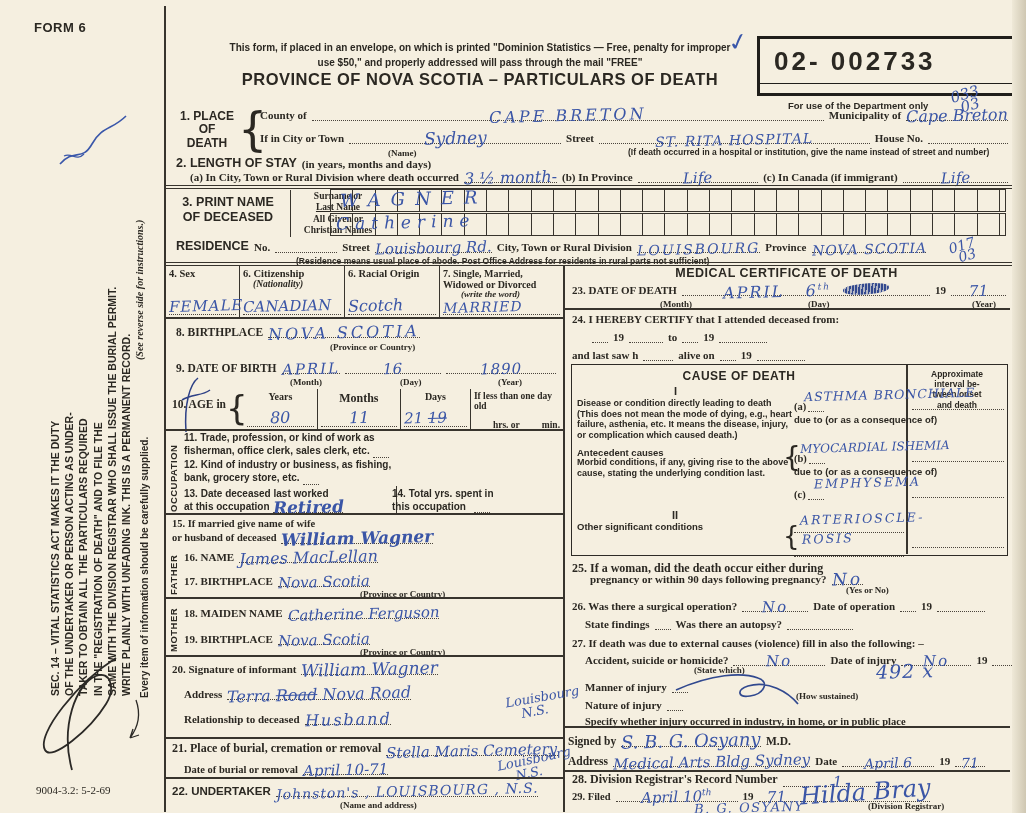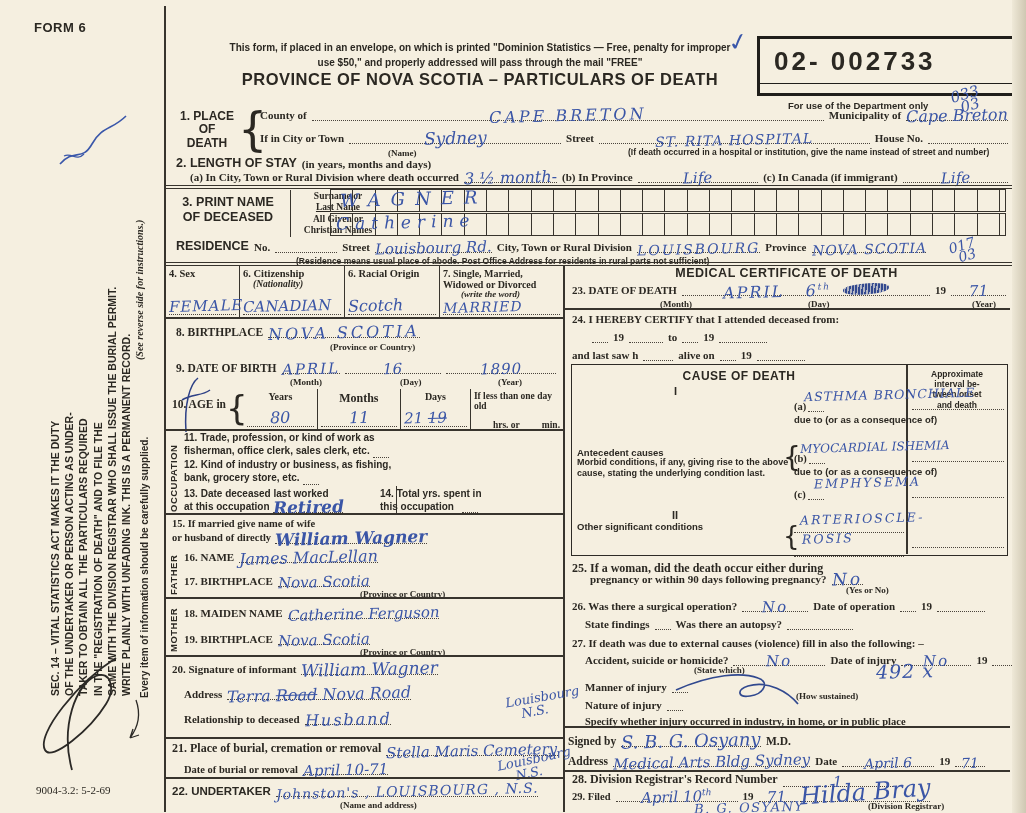--- a/index.html
+++ b/index.html
@@ -277,33 +277,33 @@
   <div class="abs sans b" style="left:184px;top:487px;width:208px;font-size:10px;line-height:1.3">
     <div>13. Date deceased last worked</div>
     <div class="row" style="gap:3px">
         <span>at this occupation</span>
         <span class="fill">
           <span class="hw" style="font-size:17px">Retired</span>
         </span>
       </div>
   </div>
   <div class="vline" style="left:396px;top:486px;height:27px;width:1px"></div>
-  <div class="abs sans b" style="left:380px;top:487px;width:155px;font-size:10px;line-height:1.3">
+  <div class="abs sans b" style="left:392px;top:487px;width:155px;font-size:10px;line-height:1.3">
     <div>14. Total yrs. spent in</div>
     <div class="row" style="gap:8px">
         <span>this occupation</span>
         <span class="fill"></span>
       </div>
   </div>
   <div class="hline" style="left:166px;top:513px;width:397px;height:1.5px"></div>
 
   <div class="abs ser" style="left:172px;top:517px;width:391px;font-size:10.5px;line-height:1.3">
     <div>15. If married give name of wife</div>
     <div class="row" style="gap:4px">
-        <span>or husband of directly</span>
+        <span>or husband of deceased</span>
         <span class="fill">
           <span class="hw" style="font-size:17px">William Wagner</span>
         </span>
       </div>
   </div>
   <div class="hline" style="left:166px;top:543px;width:397px"></div>
 
   <div class="abs vtext sans b" style="left:168px;top:548px;height:47px;font-size:9.5px;letter-spacing:.5px">FATHER</div>
   <div class="abs row" style="left:184px;top:550px;width:375px">
     <span class="ser">16. NAME</span>
@@ -426,20 +426,21 @@
 
   <div class="abs" style="left:571px;top:364px;width:437px;height:192px;border:1.5px solid #2e2b26">
     <div class="vline" style="left:334px;top:0;height:189px;width:1.5px"></div>
     <div class="abs sans b" style="left:336px;top:4px;width:98px;text-align:center;font-size:8.5px;line-height:1.2;white-space:pre-line">Approximate
 interval be-
 tween onset
 and death</div>
     <div class="hline" style="left:334px;top:48px;width:103px"></div>
     <div class="abs sans b" style="left:60px;top:4px;width:214px;text-align:center;font-size:12px;letter-spacing:.5px">CAUSE OF DEATH</div>
     <div class="abs sans b" style="left:102px;top:20px;font-size:11px">I</div>
+    <div class="abs sans b" style="left:5px;top:33px;width:216px;font-size:9px;line-height:1.18">Disease or condition directly leading to death (This does not mean the mode of dying, e.g., heart failure, asthenia, etc. It means the disease, injury, or complication which caused death.)</div>
     <div class="abs row" style="left:222px;top:34px;width:110px;gap:2px">
       <span class="ser" style="font-size:10.5px">(a)</span>
       <span class="fill"></span>
     </div>
     <div class="abs hw" style="left:232px;top:24px;font-size:12.5px;letter-spacing:1px">ASTHMA BRONCHIALE</div>
     <div class="abs sans b" style="left:222px;top:49px;font-size:9.5px">due to (or as a consequence of)</div>
     <div class="abs sans b" style="left:5px;top:82px;font-size:9.5px">Antecedent causes</div>
     <div class="abs sans b" style="left:5px;top:92px;width:216px;font-size:9px;line-height:1.18">Morbid conditions, if any, giving rise to the above cause, stating the underlying condition last.</div>
     <div class="abs" style="left:211px;top:76px;font-size:28px;font-family:'DejaVu Sans',sans-serif">{</div>
     <div class="abs row" style="left:222px;top:86px;width:110px;gap:2px">

